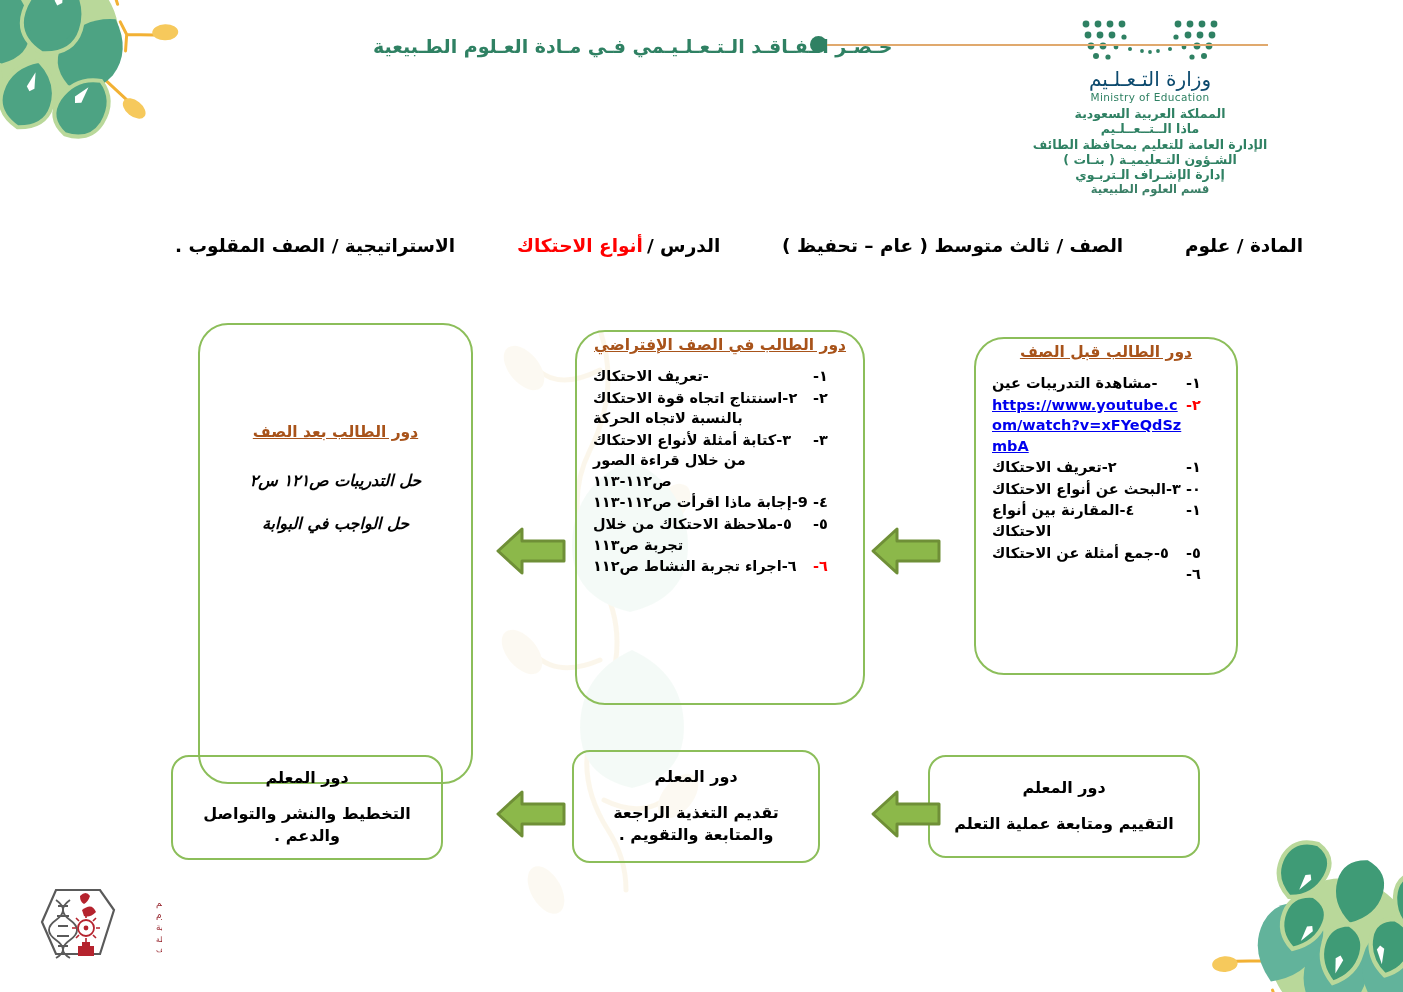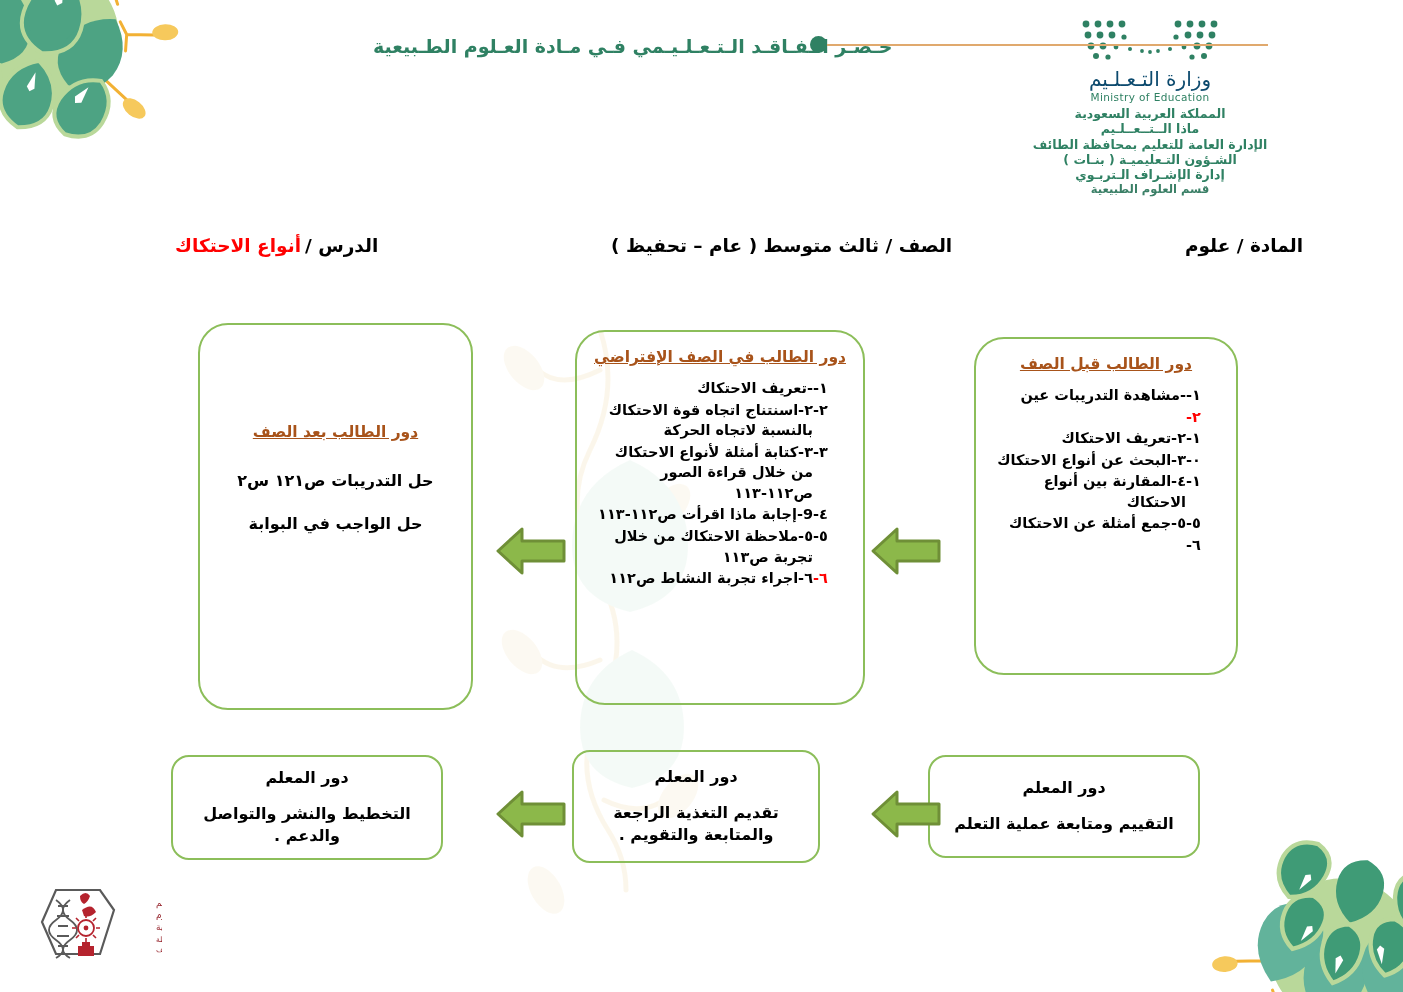--- a/index.html
+++ b/index.html
@@ -59,53 +59,54 @@
     box-sizing:border-box;
   }
   .box-title{
     color:#a8531a;
     font-weight:700;
     text-decoration:underline;
     text-align:center;
     font-size:15.5px;
     margin-bottom:12px;
   }
-  .box-inner{padding:16px 16px 10px 16px;}
+  .box-inner{padding:4px 16px 10px 16px;}
 
   .task-list{list-style:none;margin:0;padding:0;}
   .task-list li{
     display:flex;flex-direction:row;justify-content:flex-start;
     align-items:flex-start;
     font-size:14.5px;font-weight:700;color:#000;
     line-height:1.42;
     direction:rtl;
     margin-bottom:1px;
   }
   .task-list li .marker{
     color:#000;width:34px;flex:0 0 34px;text-align:left;
     overflow:hidden;direction:rtl;
   }
   .task-list li .marker.red{color:#ff0000;}
-  .task-list li .txt{flex:1 1 auto;text-align:right;}
+  .task-list li .txt{flex:1 1 auto;text-align:left;}
   .task-list li .txt.link{
     color:#0000ee;text-decoration:underline;word-break:break-all;
     font-size:14.5px;font-weight:700;
   }
 
   
   #box-before{right:165px;top:337px;width:264px;height:338px;}
   
   #box-virtual{right:538px;top:330px;width:290px;height:375px;}
   
-  #box-after{right:930px;top:323px;width:275px;height:387px;}
+  #box-after{right:930px;top:323px;width:275px;height:461px;}
 
   #box-after .box-inner{padding-top:98px;}
   #box-after .after-line{
     text-align:center;font-size:16px;font-weight:700;color:#000;
     margin-bottom:24px;
+    font-style:italic;
   }
   #box-after .box-title{margin-bottom:30px;}
 
   
   .tbox{
     position:absolute;
     border:2.5px solid #8cbe5a;
     border-radius:18px;
     box-sizing:border-box;
     display:flex;flex-direction:column;align-items:center;justify-content:center;
@@ -302,32 +303,34 @@
   <div class="moe-last">قسم العلوم الطبيعية</div>
 </div>
 
 <div class="header-row">
   <span class="seg">المادة / علوم</span>
   <span class="seg">الصف / ثالث متوسط ( عام – تحفيظ )</span>
   <span class="seg">
     <span>الدرس /</span>
     <span class="hl-red">أنواع الاحتكاك</span>
   </span>
+  <span class="seg">الاستراتيجية / الصف المقلوب .</span>
 </div>
 
 <div class="box" id="box-before">
   <div class="box-inner">
     <div class="box-title">دور الطالب قبل الصف</div>
     <ul class="task-list">
       <li>
         <span class="marker">١-</span>
         <span class="txt">-مشاهدة التدريبات عين</span>
       </li>
       <li>
         <span class="marker red">٢-</span>
+        <span class="txt link">https://www.youtube.com/watch?v=xFYeQdSzmbA</span>
       </li>
       <li>
         <span class="marker">١-</span>
         <span class="txt">٢-تعريف الاحتكاك</span>
       </li>
       <li>
         <span class="marker">٠-</span>
         <span class="txt">٣-البحث عن أنواع الاحتكاك</span>
       </li>
       <li>

